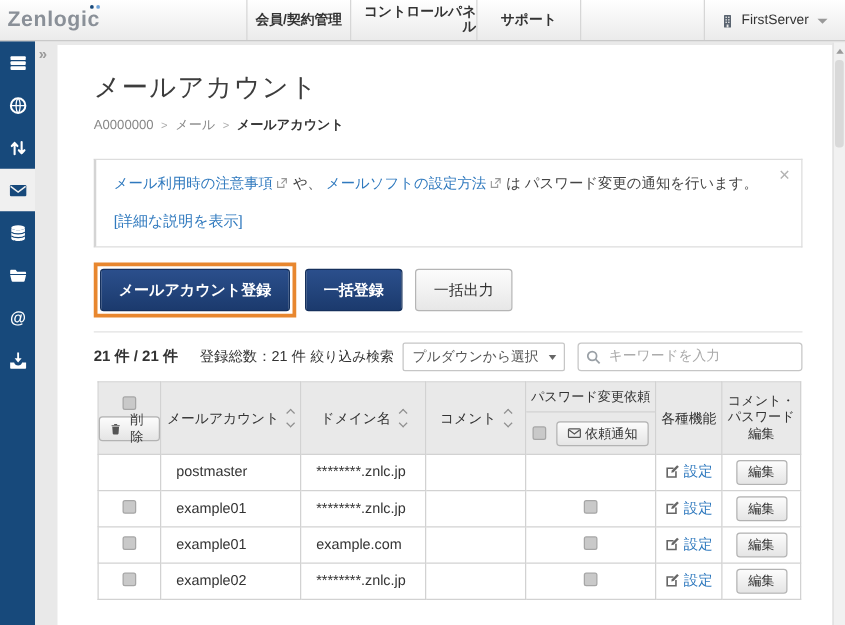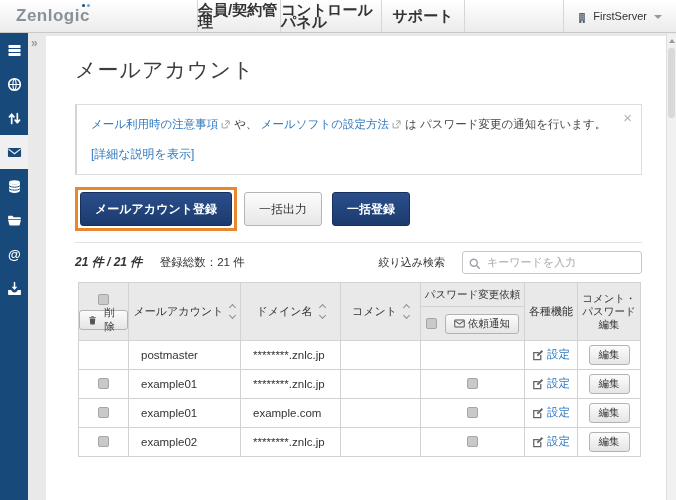--- a/index.html
+++ b/index.html
@@ -2,28 +2,28 @@
 <html><head>
 <meta charset="utf-8">
 <style>
   * { margin:0; padding:0; box-sizing:border-box; }
   html,body { width:676px; height:500px; }
   body { font-family:"Liberation Sans","DejaVu Sans",sans-serif; color:#333; background:#ededed; overflow:hidden; }
   .app { position:relative; width:676px; height:500px; overflow:hidden; background:#e9e9e9; }
 
   
   .topbar { position:absolute; top:0; left:0; width:676px; height:33px; background:linear-gradient(#ffffff,#ebebeb); border-bottom:1px solid #c9c9c9; display:flex; align-items:stretch; z-index:5; }
-  .logo { width:197px; display:flex; align-items:center; padding-left:16px; }
+  .logo { width:197px; display:flex; align-items:center; padding-left:6px; }
   .brand { font-size:17px; color:#8a9098; font-weight:bold; letter-spacing:.5px; position:relative; }
   .brand .dot1,.brand .dot2 { position:absolute; width:3px; height:3px; border-radius:50%; top:-2px; }
   .brand .dot1 { left:66px; background:#17497B; }
   .brand .dot2 { left:71px; background:#6fa3d8; }
   .brand-suffix { font-size:11.5px; font-weight:bold; color:#2b2b2b; margin-left:9px; margin-top:2px; }
   .nav-item { border-left:1px solid #d6d6d6; display:flex; flex-direction:column; align-items:center; justify-content:center; cursor:pointer; }
-  .nav-item .lbl { font-size:15px; font-weight:bold; color:#333; line-height:12px; }
+  .nav-item .lbl { font-size:11px; font-weight:bold; color:#333; line-height:12px;text-align:right; }
   .nav-item .sub { font-size:8.5px; color:#888; line-height:10px; margin-top:1px; }
   .n1 { width:83px; } .n2 { width:101px; } .n3 { width:83px; }
   .nav-spacer { flex:1; border-left:1px solid #d6d6d6; }
   .account { border-left:1px solid #d6d6d6; display:flex; align-items:center; padding:0 14px 0 12px; cursor:pointer; }
   .account .lbl { font-size:11px; color:#333; margin-left:5px; }
   .caret-down { width:0; height:0; border-left:4px solid transparent; border-right:4px solid transparent; border-top:4px solid #999; margin-left:7px; margin-top:2px; }
   .bld-ic { width:12px; height:12px; display:inline-block; }
 
   
   .sidebar { position:absolute; left:0; top:33px; bottom:0; width:28px; background:#17497B; z-index:4; }
@@ -59,21 +59,21 @@
   .btn-primary { color:#fff; background:linear-gradient(#2b4f8c,#1b3a6d); border:1px solid #15305c; }
   .btn-gray { color:#333; background:linear-gradient(#fcfcfc,#e7e7e7); border:1px solid #b5b5b5; font-weight:normal; }
   .hl-wrap { display:inline-block; border:3px solid #E8872F; padding:2px; margin-right:7px; }
   .actions .btn + .btn, .actions .hl-wrap + .btn { margin-left:0; }
   .actions > .btn { margin-right:10px; }
 
   .divider { border-top:1px solid #e2e2e2; margin-top:11px; }
 
   .listbar { margin-top:7px; display:flex; align-items:center; height:24px; }
   .counts { font-size:12px; color:#333; }
-  .counts .c1 { font-weight:bold;font-style:italic; }
+  .counts .c1 { font-weight:bold; }
   .counts .c2 { margin-left:14px; font-weight:normal; font-size:11.5px; }
   .filter { margin-left:auto; display:flex; align-items:center; }
   .filter-label { font-size:11px; color:#333; margin-right:7px; }
   .select { position:relative; width:130px; height:23px; background:#fff; border:1px solid #c6c6c6; border-radius:2px; display:flex; align-items:center; padding:0 18px 0 7px; cursor:pointer; }
   .select .val { font-size:11px; color:#555; white-space:nowrap; overflow:hidden; }
   .select .sel-caret { position:absolute; right:6px; top:9px; width:0; height:0; border-left:3.5px solid transparent; border-right:3.5px solid transparent; border-top:4.5px solid #666; }
   .searchbox { position:relative; width:180px; height:23px; margin-left:10px; }
   .searchbox input { width:100%; height:100%; border:1px solid #c6c6c6; border-radius:3px; padding:0 6px 0 24px; font-size:11px; color:#333; font-family:inherit; outline:none; }
   .searchbox input::placeholder { color:#a9a9a9; }
   .searchbox .mag { position:absolute; left:6px; top:5px; width:13px; height:13px; }
@@ -208,53 +208,60 @@
   <div class="expand">»</div>
 
   <div class="vscroll">
     <span class="arrow-up"></span>
     <span class="thumb"></span>
   </div>
 
   <div class="panel">
     <div class="page-title">メールアカウント</div>
 
+    <div class="breadcrumb">
+      <span>A0000000</span><span class="sep">&gt;</span><span>メール</span><span class="sep">&gt;</span><span class="last">メールアカウント</span>
+    </div>
 
     <div class="notice">
       <div class="l2">
         <a>メール利用時の注意事項</a><span class="mini-ext"><svg viewBox="0 0 10 10" fill="none" stroke="#999" stroke-width="1">
               <path d="M1.2 3.2v5.6h5.6V6"></path>
               <path d="M4.6 1h4.4v4.4M8.8 1.2L4.6 5.4"></path>
             </svg></span><span>や、</span>
         <a>メールソフトの設定方法</a><span class="mini-ext"><svg viewBox="0 0 10 10" fill="none" stroke="#999" stroke-width="1">
               <path d="M1.2 3.2v5.6h5.6V6"></path>
               <path d="M4.6 1h4.4v4.4M8.8 1.2L4.6 5.4"></path>
             </svg></span><span>は パスワード変更の通知を行います。</span>
       </div>
       <div class="detail"><a class="link">[詳細な説明を表示]</a></div>
       <span class="notice-close">×</span>
     </div>
 
     <div class="actions">
       <span class="hl-wrap">
         <button class="btn btn-primary">メールアカウント登録</button>
       </span>
+      <button class="btn btn-primary">一括登録</button>
       <button class="btn btn-gray">一括出力</button>
-      <button class="btn btn-primary">一括登録</button>
     </div>
 
     <div class="divider"></div>
 
     <div class="listbar">
       <span class="counts">
         <span class="c1">21 件 / 21 件</span>
         <span class="c2">登録総数：21 件</span>
       </span>
       <span class="filter">
         <span class="filter-label">絞り込み検索</span>
+        <span class="select">
+          <span class="val">プルダウンから選択</span>
+          <span class="sel-caret"></span>
+        </span>
         <span class="searchbox">
           <span class="mag"><svg viewBox="0 0 14 14" fill="none" stroke="#9aa0a6" stroke-width="1.5">
                 <circle cx="6.2" cy="6.2" r="3.8"></circle>
                 <path d="M9 9l3.6 3.6"></path>
               </svg></span>
           <input type="text" placeholder="キーワードを入力" style="">
         </span>
       </span>
     </div>
 

